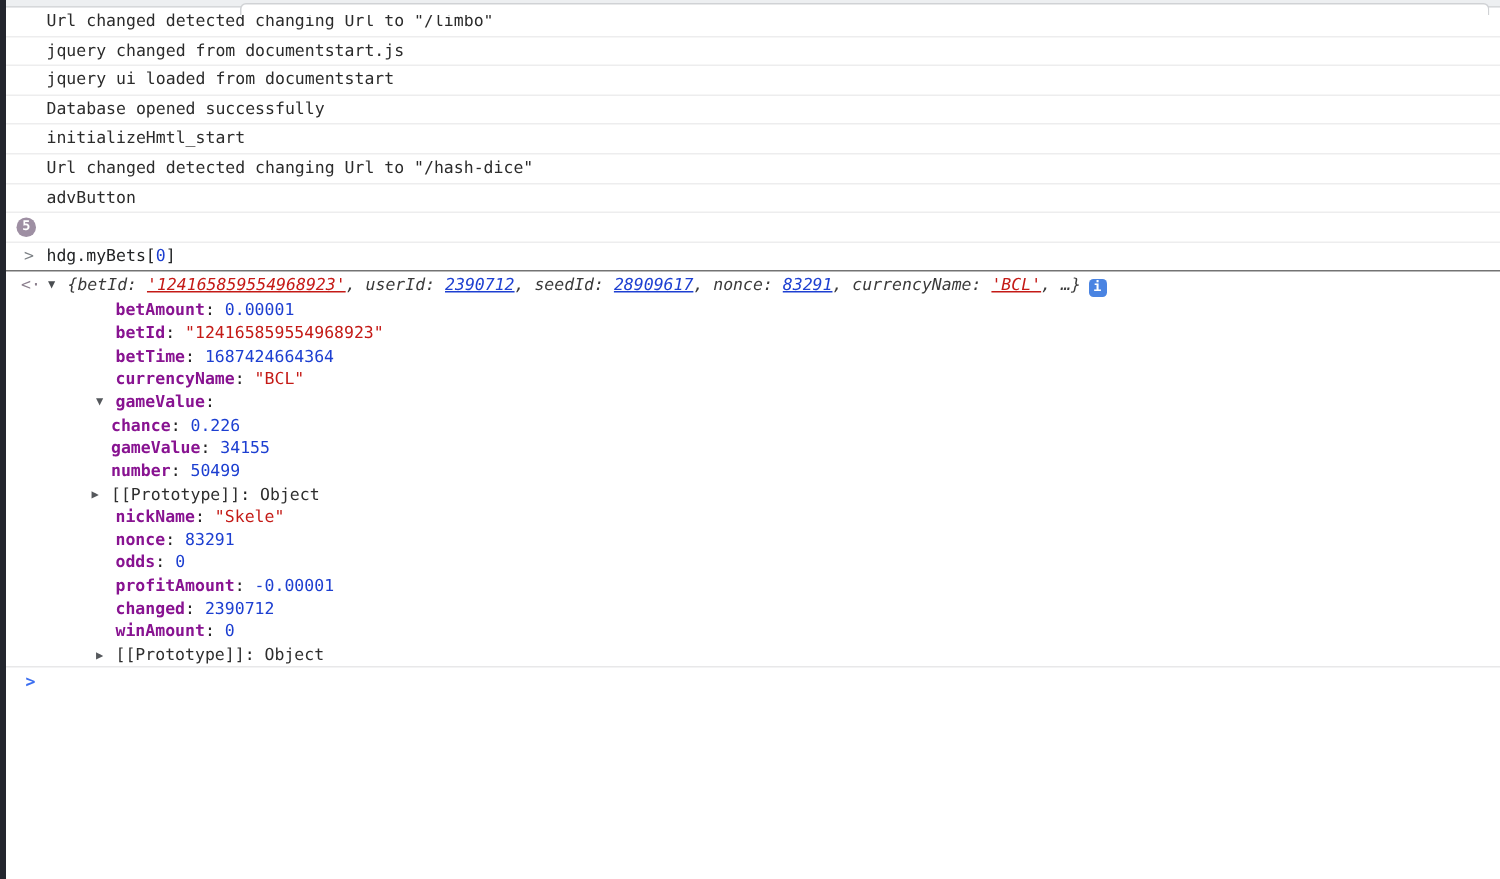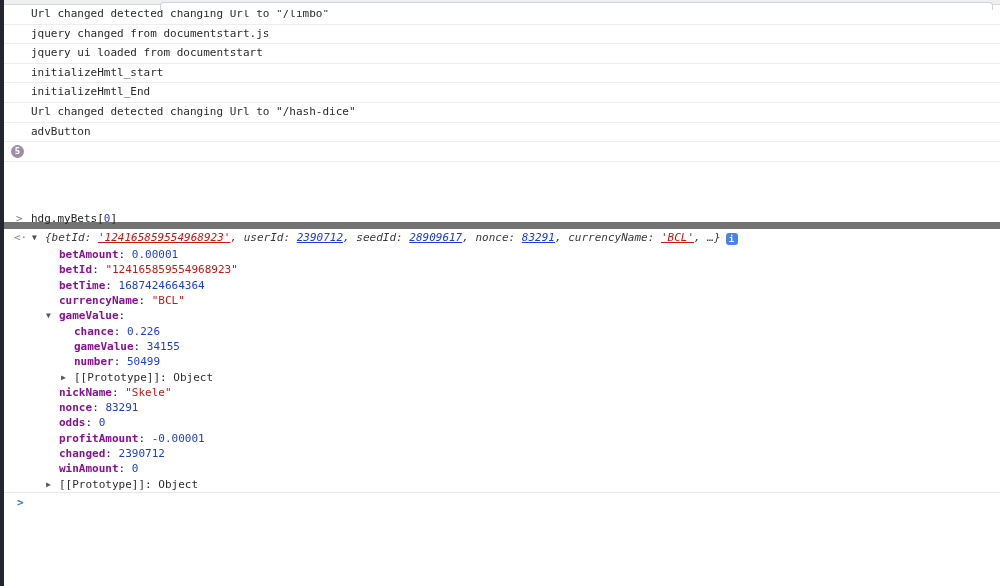--- a/index.html
+++ b/index.html
@@ -38,22 +38,22 @@
     padding-left:7px; display:flex; align-items:center;
   }
   .count-badge {
     width:13px; height:13px; border-radius:50%;
     background:var(--badge,#9e8fa3); color:#ffffff;
     font-size:9px; line-height:13px; text-align:center;
     font-weight:bold;
   }
   .command-row {
     height:19px; line-height:18px;
-    border-bottom:7px solid #737373;
-    padding-left:12px; white-space:pre;margin-top:48px;
+    border-bottom:1px solid #737373;
+    padding-left:12px; white-space:pre;
   }
   .command-chevron { color:#7c8085; display:inline-block; width:15px; }
   .command-text { color:#222426; }
   .num  { color:var(--number,#1d3fd1); }
   .str  { color:var(--string,#c41a16); }
   .key  { color:var(--key,#881391); font-weight:bold; }
   .result-row {
     height:18px; line-height:17px;
     padding-left:10px; white-space:pre;
   }
@@ -65,21 +65,21 @@
   .preview { font-style:italic; color:#3a3a3a; }
   .preview .num, .preview .str { font-style:italic;text-decoration:underline; }
   .info-icon {
     display:inline-block; width:12px; height:12px; border-radius:3px;
     background:var(--info,#4a84e2); color:#ffffff;
     font-size:9px; line-height:12px; text-align:center;
     font-style:normal; font-weight:bold; margin-left:5px; vertical-align:-1px;
   }
   .tree-row {
     height:15.3px; line-height:15.3px;
-    white-space:pre; padding-left:42px;
+    white-space:pre; padding-left:60px;
   }
   .tree-row.lvl2 { padding-left:57px; }
   .tree-row .tri { font-size:8px; color:#55585c; }
   .arrow-spacer { display:inline-block; width:13px; }
   .proto { color:#2e2e2e; }
   .prompt-row {
     height:20px; line-height:19px;
     border-top:1px solid #e8e8e9;
     padding-left:13px; display:flex; align-items:center;
   }
@@ -93,22 +93,22 @@
 
 <div class="toolbar-sliver">
   <div class="filter-input"></div>
 </div>
 
 <div class="console">
 
   <div class="log-row"><span>Url changed detected changing Url to "/limbo"</span></div>
   <div class="log-row"><span>jquery changed from documentstart.js</span></div>
   <div class="log-row"><span>jquery ui loaded from documentstart</span></div>
+  <div class="log-row"><span>Database opened successfully</span></div>
   <div class="log-row"><span>initializeHmtl_start</span></div>
-  <div class="log-row"><span>initializeHmtl_End</span></div>
   <div class="log-row"><span>Url changed detected changing Url to "/hash-dice"</span></div>
   <div class="log-row"><span>advButton</span></div>
 
   <div class="badge-row">
     <span class="count-badge">5</span>
   </div>
 
   <div class="command-row"><span class="command-chevron">&gt;</span><span class="command-text"><span>hdg.myBets[</span><span class="num">0</span><span>]</span></span></div>
 
   <div class="result-row"><span class="return-icon">&lt;·</span><span class="tri">▼</span><span class="preview"><span>{betId: </span><span class="str">'124165859554968923'</span><span>, userId: </span><span class="num">2390712</span><span>, seedId: </span><span class="num">28909617</span><span>, nonce: </span><span class="num">83291</span><span>, currencyName: </span><span class="str">'BCL'</span><span>, …}</span></span><span class="info-icon">i</span></div>

